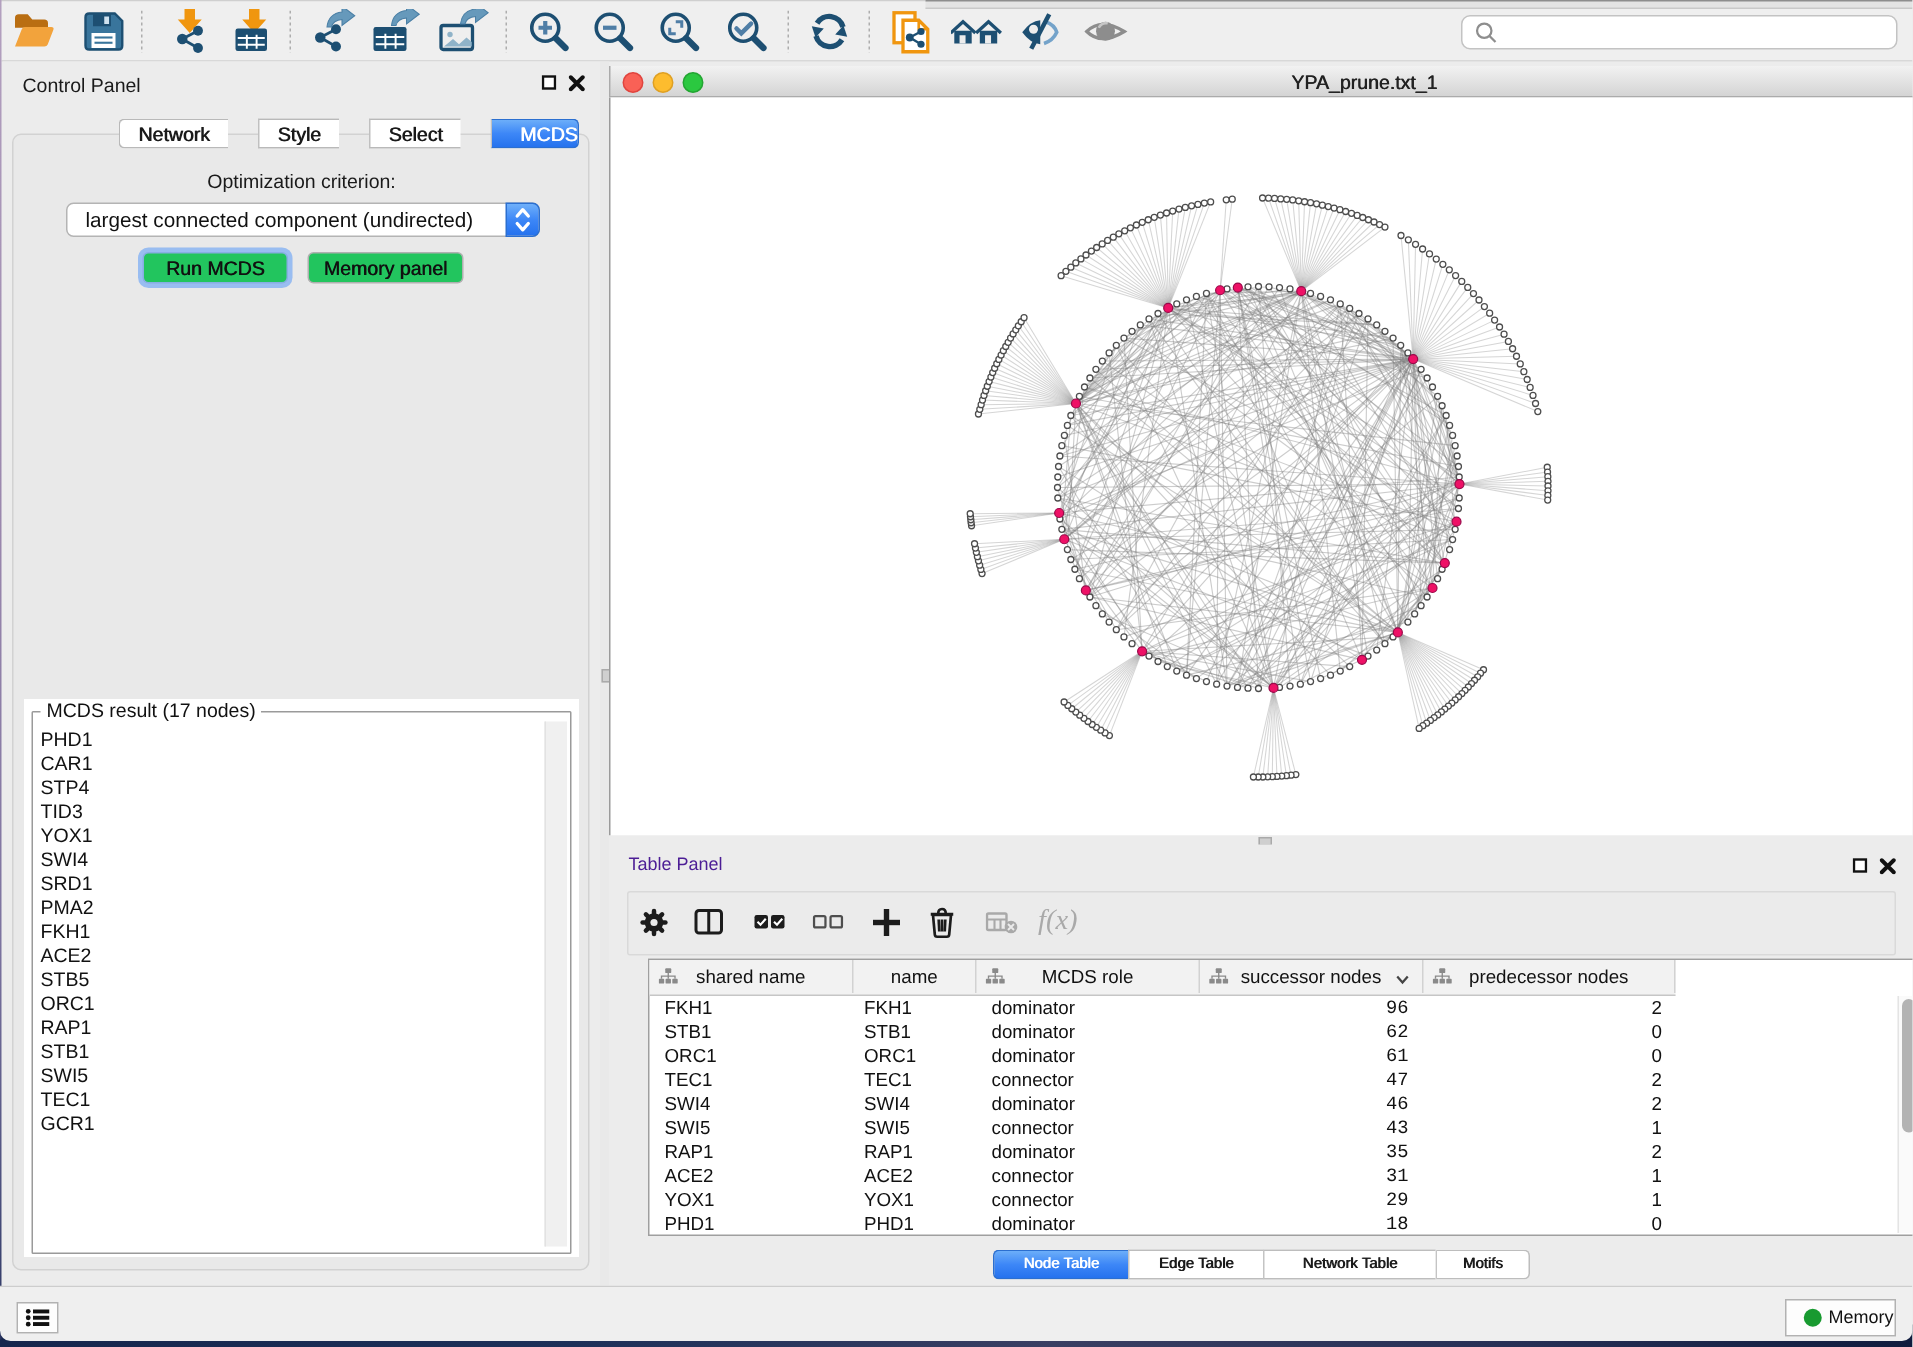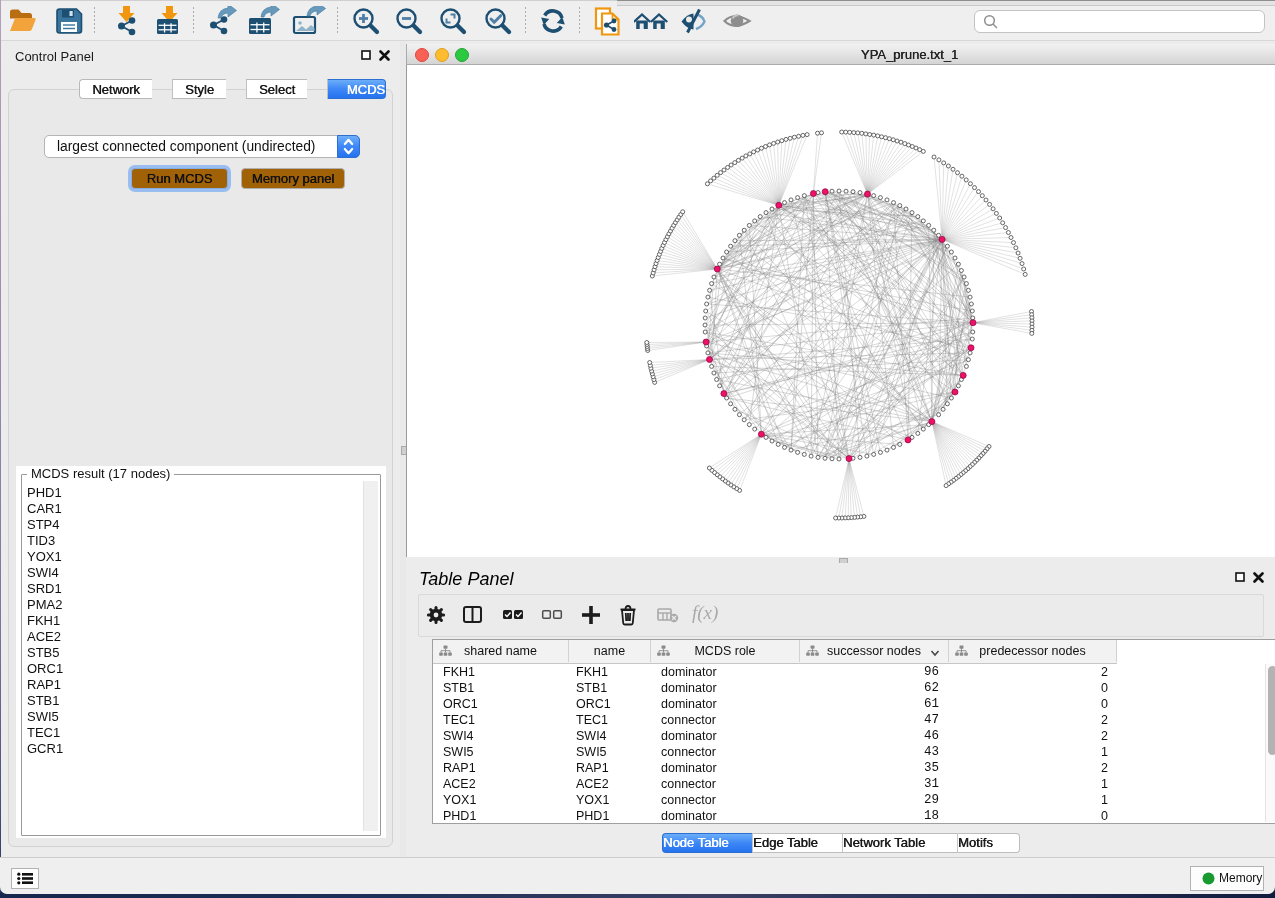--- a/index.html
+++ b/index.html
@@ -19,55 +19,55 @@
 #tabstrip{position:absolute;left:77px;top:38px;height:19px;display:flex;z-index:5;gap:20px;}
 .tab{height:17px;line-height:17px;padding:1px 0 0 0;font-size:13px;text-shadow:0.5px 0 0 currentColor;color:#1a1a1a;background:#ffffff;border-top:1px solid #b9b9b9;border-bottom:1px solid #b9b9b9;text-align:center;}
 .tab.first{border-left:1px solid #b9b9b9;border-radius:4px 0 0 4px;}
 .tab.last{border-right:1px solid #b9b9b9;border-radius:0 4px 4px 0;}
 .tab.sel{background:linear-gradient(180deg,#6caef9 0%,#3d87f7 50%,#2572ee 100%);color:#fff;border-color:#2b6fd0;text-align:right;}
 .tab+.tab{border-left:1px solid #c0c0c0;}
 #optlabel{position:absolute;left:0;top:72px;width:398px;text-align:center;font-size:13px;color:#1a1a1a;}
 #combo{position:absolute;left:42px;top:94px;width:314px;height:21px;background:#fff;border:1px solid #b4b4b4;border-radius:5px;}
 #combo .ctext{position:absolute;left:12px;top:2.5px;font-size:13.8px;color:#111;}
 #combo .stepper{position:absolute;right:-1px;top:-1px;width:21px;height:21px;border-radius:0 5px 5px 0;background:linear-gradient(180deg,#6fb0fa 0%,#3d87f7 50%,#2572ee 100%);border:1px solid #2b6fd0;}
-.btn{position:absolute;height:19px;line-height:19px;background:#a16207;border:1px solid #b0b0b0;border-radius:4px;font-size:13px;text-shadow:0.4px 0 0 #111;color:#111;text-align:center;margin-left:36px;}
+.btn{position:absolute;height:19px;line-height:19px;background:#22c55e;border:1px solid #b0b0b0;border-radius:4px;font-size:13px;text-shadow:0.4px 0 0 #111;color:#111;text-align:center;}
 #runbtn{left:93px;top:127px;width:95px;box-shadow:0 0 0 3px rgba(125,173,243,.75);border-color:#87aee2;}
 #closebtn{left:203px;top:127px;width:102px;}
 #resultbox{position:absolute;left:14px;top:425px;width:370px;height:372px;background:#fff;}
 #tborder{position:absolute;left:5px;top:8px;width:358px;height:360px;border:1px solid #9a9a9a;border-radius:1px;}
 #ttitle{position:absolute;left:11px;top:0px;background:#fff;padding:0 4px;font-size:13px;color:#111;}
 #mlist{position:absolute;left:11px;top:16px;width:335px;height:345px;font-size:13px;line-height:16px;color:#111;padding-top:3px;}
 #mscroll{position:absolute;right:8px;top:15px;width:14px;height:350px;background:#f0f0f0;border-left:1px solid #e2e2e2;}
 #vsplit{left:400px;top:41px;width:6px;height:816px;background:#e9e9e9;}
 #vsplit .dot{position:absolute;left:1px;top:405px;width:4px;height:7px;background:#cfcfcf;border:1px solid #aaa;}
 #netwin{left:406px;top:44px;width:869px;height:513px;}
 #titlebar{position:absolute;left:0;top:0;width:869px;height:20px;background:linear-gradient(180deg,#f2f2f2,#d4d4d4);border-bottom:1px solid #ababab;border-left:1px solid #aaa;}
 #titlebar .t{position:absolute;left:0;top:3px;width:1005px;text-align:center;font-size:13px;text-shadow:0.4px 0 0 #222;color:#222;}
 .light{position:absolute;top:4px;width:12px;height:12px;border-radius:50%;}
 #canvas{position:absolute;left:0;top:21px;width:869px;height:492px;background:#fff;border-left:1px solid #9a9a9a;}
 #hsplit{left:406px;top:557px;width:869px;height:6px;background:#ececec;}
 #hsplit .dot{position:absolute;left:433px;top:1px;width:7px;height:4px;background:#cfcfcf;border:1px solid #aaa;}
 #tablepanel{left:406px;top:563px;width:869px;height:296px;background:#ececec;}
-#tablepanel .title{position:absolute;left:13px;top:6px;font-size:18px;color:#000000;font-style:italic;}
+#tablepanel .title{position:absolute;left:13px;top:6px;font-size:12px;color:#4c1d95;}
 #ttoolbar{position:absolute;left:12px;top:31px;width:844px;height:41px;background:#ebebeb;border:1px solid #d9d9d9;border-radius:2px;}
 #tbl{position:absolute;left:10px;top:76px;width:848px;height:183px;background:#fff;border:1px solid #9f9f9f;margin-left:16px;}
 #thead{position:absolute;left:0;top:0;width:684px;height:23px;background:#f2f2f2;border-bottom:1px solid #c6c6c6;}
 .hcell{position:absolute;top:0;height:22px;border-right:1px solid #d2d2d2;}
 .hlab{position:absolute;top:4px;width:100%;text-align:center;font-size:12.5px;color:#111;}
 .sorticon{position:absolute;left:6px;top:5px;}
 .trow{position:absolute;left:0;width:846px;height:16px;font-size:12.5px;color:#111;}
 .c1{position:absolute;left:10px;top:1px;}
 .c2{position:absolute;left:143px;top:1px;}
 .c3{position:absolute;left:228px;top:1px;}
 .c4{position:absolute;left:217px;top:1px;width:289px;text-align:right;font-family:Liberation Mono, monospace;}
 .c5{position:absolute;left:367px;top:1px;width:308px;text-align:right;}
 #tscroll{position:absolute;right:0px;top:24px;width:15px;height:158px;background:#fafafa;border-left:1px solid #e4e4e4;}
 #tthumb{position:absolute;left:2px;top:2px;width:9px;height:89px;background:#b3b3b3;border-radius:5px;}
 #bottabs{position:absolute;left:256px;top:270px;height:20px;display:flex;}
-.btab{height:18px;line-height:18px;font-size:13px;text-shadow:0.5px 0 0 currentColor;color:#1a1a1a;background:#fff;border-top:1px solid #bdbdbd;border-bottom:1px solid #bdbdbd;text-align:left;}
+.btab{height:18px;line-height:18px;font-size:10px;text-shadow:0.5px 0 0 currentColor;color:#1a1a1a;background:#fff;border-top:1px solid #bdbdbd;border-bottom:1px solid #bdbdbd;text-align:center;}
 .btab.first{border-left:1px solid #bdbdbd;border-radius:4px 0 0 4px;}
 .btab.last{border-right:1px solid #bdbdbd;border-radius:0 4px 4px 0;}
 .btab+.btab{border-left:1px solid #c4c4c4;}
 .btab.sel{background:linear-gradient(180deg,#6caef9 0%,#3d87f7 50%,#2572ee 100%);color:#fff;border-color:#2b6fd0;}
 #statusbar{left:0;top:857px;width:1275px;height:36px;background:#efefef;border-top:1px solid #cdcdcd;border-radius:0 0 7px 7px;}
 #listbtn{position:absolute;left:11px;top:10px;width:26px;height:19px;background:#fdfdfd;border:1px solid #b2b2b2;}
 #membtn{position:absolute;left:1190px;top:8px;width:72px;height:23px;background:#fdfdfd;border:1px solid #b2b2b2;font-size:12.5px;color:#111;}
 #wall{left:0;top:883px;width:1275px;height:15px;z-index:-1;background:linear-gradient(90deg,#16264d,#1d3059 30%,#3a3f63 55%,#262f55 80%,#101c3e);}
 </style></head>
 <body>
@@ -237,20 +237,21 @@
   <div class="panebtns" style="left:377px;"><svg width="11" height="11" viewBox="0 0 11 11" style="vertical-align:top">
         <path d="M1.5 1.5 L9.5 9.5 M9.5 1.5 L1.5 9.5" stroke="#111" stroke-width="2.6" stroke-linecap="round"></path>
       </svg></div>
   <div id="tabpane"></div>
   <div id="tabstrip">
     <div class="tab first" style="width:72px;">Network</div>
     <div class="tab" style="width:53px;">Style</div>
     <div class="tab" style="width:60px;">Select</div>
     <div class="tab last sel" style="width:57px;">MCDS</div>
   </div>
+  <div id="optlabel">Optimization criterion:</div>
   <div id="combo">
       <span class="ctext">largest connected component (undirected)</span>
     <span class="stepper"><svg width="21" height="21" viewBox="0 0 21 21">
           <path d="M6.8 8 L10.5 3.8 L14.2 8" fill="none" stroke="#fff" stroke-width="2.2" stroke-linecap="round" stroke-linejoin="round"></path>
           <path d="M6.8 13 L10.5 17.2 L14.2 13" fill="none" stroke="#fff" stroke-width="2.2" stroke-linecap="round" stroke-linejoin="round"></path>
         </svg></span>
     </div>
   <div class="btn" id="runbtn">Run MCDS</div>
   <div class="btn" id="closebtn">Memory panel</div>
   <div id="resultbox">

